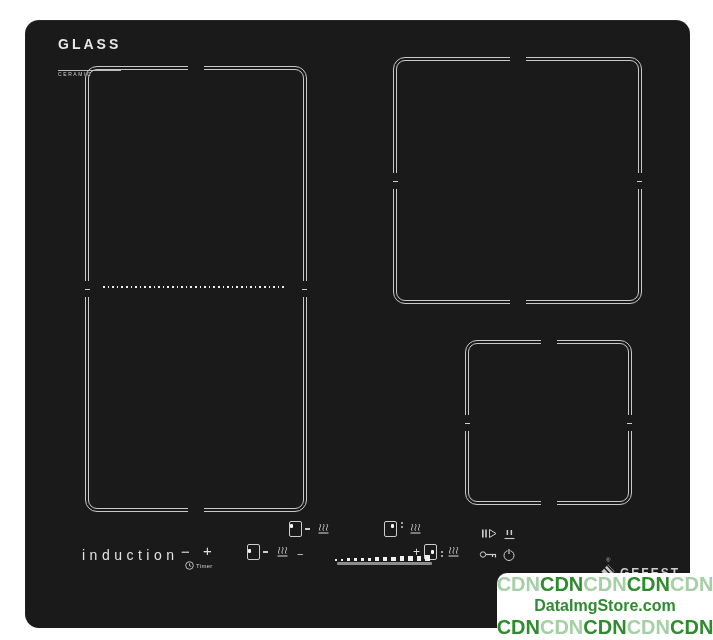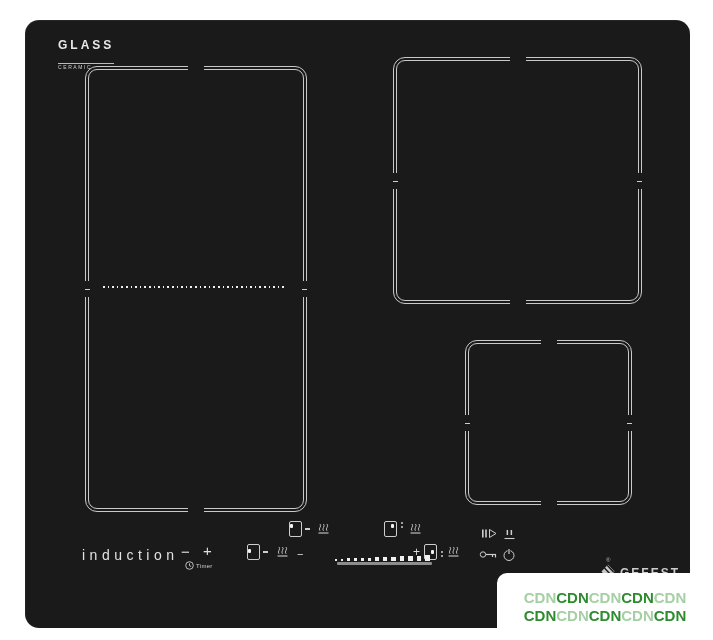--- a/index.html
+++ b/index.html
@@ -7,21 +7,21 @@
        font-family:"Liberation Sans", sans-serif;}
   .stage{position:absolute;inset:0;}
 
   
   .cooktop{position:absolute;left:25px;top:20px;width:665px;height:608px;
            background:#1a1a1a;border-radius:14px;
            box-shadow:inset 0 1px 0 rgba(255,255,255,.06), inset 1px 0 0 rgba(255,255,255,.04);}
 
   
   .glass-logo{position:absolute;left:33px;top:16px;color:#e8e8e8;line-height:1;}
-  .glass-l1{font-size:12px;font-weight:bold;letter-spacing:3px;border-bottom:1px solid #bbb;padding-bottom:12px;display:inline-block;}
+  .glass-l1{font-size:14px;font-weight:bold;letter-spacing:3px;border-bottom:1px solid #bbb;padding-bottom:19px;display:inline-block;}
   .glass-l2{font-size:5px;letter-spacing:1.6px;margin-top:1px;color:#cfcfcf;}
 
   
   .zone{position:absolute;border:1px solid #c9c9c9;border-radius:12px;}
   .zone::before{content:"";position:absolute;inset:2px;border:1px solid #c9c9c9;border-radius:9px;}
   .gap{position:absolute;background:#1a1a1a;z-index:3;}
   .gap.h{width:16px;height:8px;left:50%;transform:translateX(-50%);}
   .gap.v{width:8px;height:16px;top:50%;transform:translateY(-50%);}
   .gap.top{top:-2px;} .gap.bottom{bottom:-2px;}
   .gap.left{left:-2px;} .gap.right{right:-2px;}
@@ -50,21 +50,21 @@
 
   
   .slider-dots{position:absolute;left:310px;top:533px;width:100px;height:8px;display:flex;align-items:flex-end;gap:4px;}
   .slider-dots span{display:block;background:#f0f0f0;}
   .slider-bar{position:absolute;left:312px;top:542px;width:95px;height:3px;background:#8d8d8d;border-radius:1px;}
 
   
   .watermark{position:absolute;left:497px;top:573px;width:216px;height:67px;background:#ffffff;
              border-radius:10px 0 0 0;display:flex;flex-direction:column;align-items:center;justify-content:center;
              line-height:1.18;z-index:9;}
-  .wm-row{font-weight:bold;font-size:15px;letter-spacing:0;white-space:nowrap;}
+  .wm-row{font-weight:bold;font-size:20px;letter-spacing:0;white-space:nowrap;}
   .wm-mid{font-size:16px;color:#2e8b2e;}
   .wm-dark{color:#2e8b2e;}
   .wm-light{color:#a5cfa5;}
 
   
   .gefest{position:absolute;left:575px;top:543px;display:flex;align-items:flex-end;gap:4px;color:#cdcdcd;}
   .gefest-reg{font-size:6px;position:absolute;left:6px;top:-6px;color:#bdbdbd;}
   .gefest-name{font-size:12px;font-weight:bold;letter-spacing:2px;color:#cdcdcd;}
   svg{display:block;}
 </style>
@@ -237,17 +237,18 @@
         </svg>
       </span>
       <span class="gefest-name">GEFEST</span>
     </div>
   </div>
 
   <div class="watermark">
     <div class="wm-row">
       <span class="wm-light">CDN</span><span class="wm-dark">CDN</span><span class="wm-light">CDN</span><span class="wm-dark">CDN</span><span class="wm-light">CDN</span>
     </div>
+    <div class="wm-row wm-mid">DataImgStore.com</div>
     <div class="wm-row">
       <span class="wm-dark">CDN</span><span class="wm-light">CDN</span><span class="wm-dark">CDN</span><span class="wm-light">CDN</span><span class="wm-dark">CDN</span>
     </div>
   </div>
 </div>
 
 </body></html>

